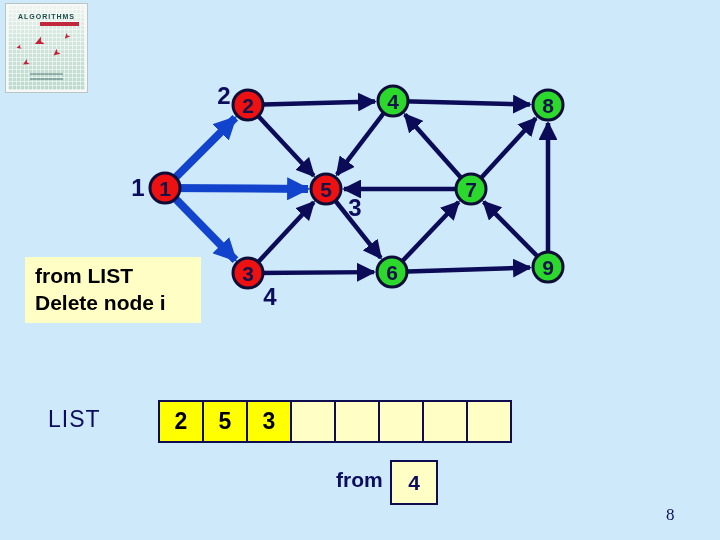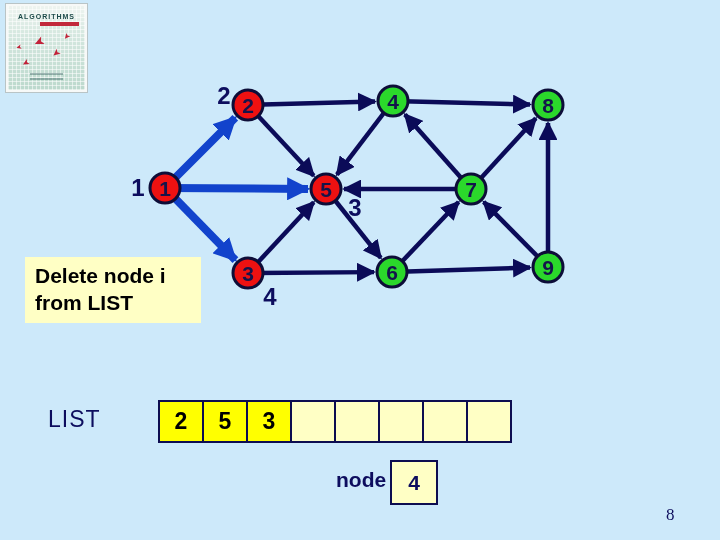--- a/index.html
+++ b/index.html
@@ -141,35 +141,35 @@
           <text x="392" y="280" class="node-num">6</text>
         </g>
         <g>
           <circle cx="548" cy="267" r="15" fill="#2BD82B" stroke="#0D0D38" stroke-width="3"></circle>
           <text x="548" y="275" class="node-num">9</text>
         </g>
       </g>
   </svg>
 
   <div class="callout">
+    <div>from LIST</div>
     <div>Delete node i</div>
-    <div>from LIST</div>
   </div>
 
   <div class="list-label">LIST</div>
   <div class="list-cells">
       <div class="cell filled" style="background: rgb(255, 255, 0);">2</div>
       <div class="cell filled" style="background: rgb(255, 255, 0);">5</div>
       <div class="cell filled" style="background: rgb(255, 255, 0);">3</div>
       <div class="cell" style="background: rgb(255, 255, 197);"></div>
       <div class="cell" style="background: rgb(255, 255, 197);"></div>
       <div class="cell" style="background: rgb(255, 255, 197);"></div>
       <div class="cell" style="background: rgb(255, 255, 197);"></div>
       <div class="cell" style="background: rgb(255, 255, 197);"></div>
     </div>
 
-  <div class="next-label">node</div>
+  <div class="next-label">from</div>
   <div class="next-box">
     <span>4</span>
   </div>
 
   <div class="page-number">8</div>
 </div>
 
 </body></html>

